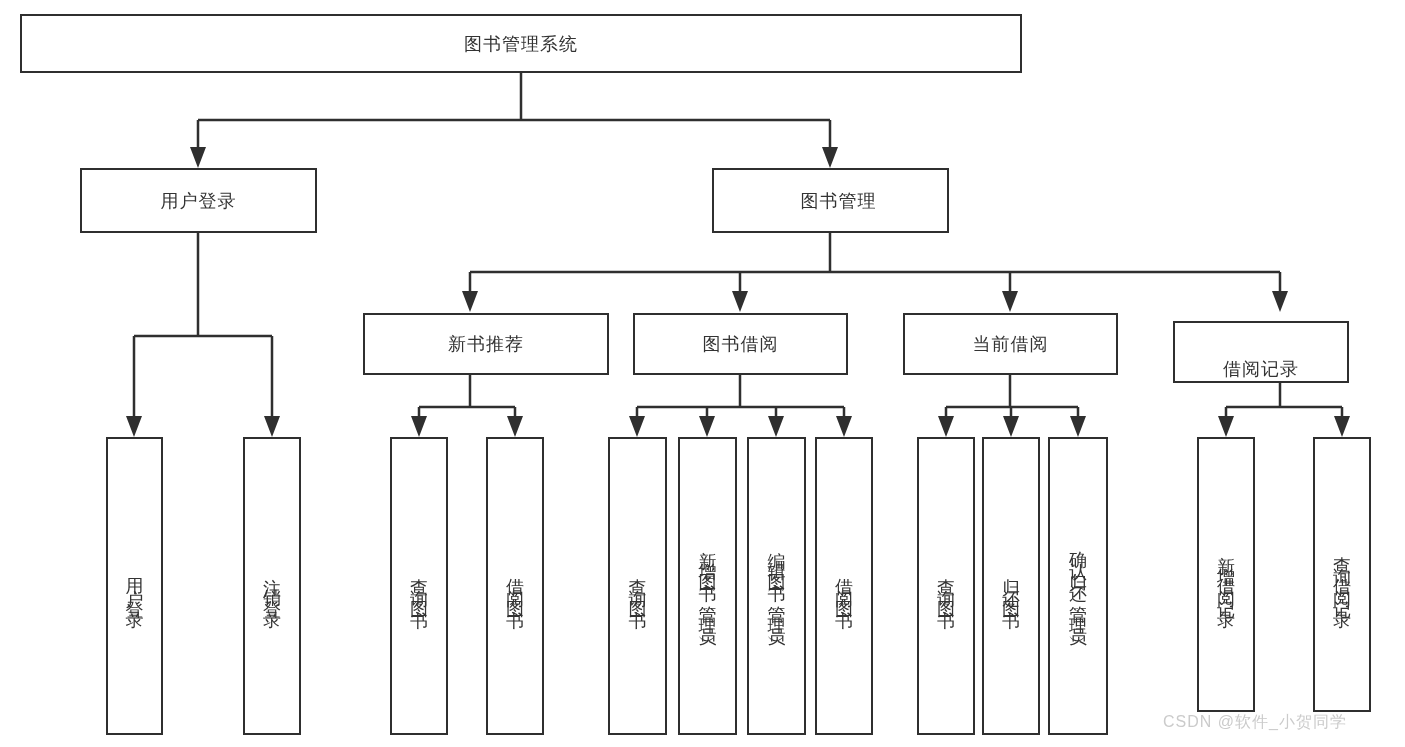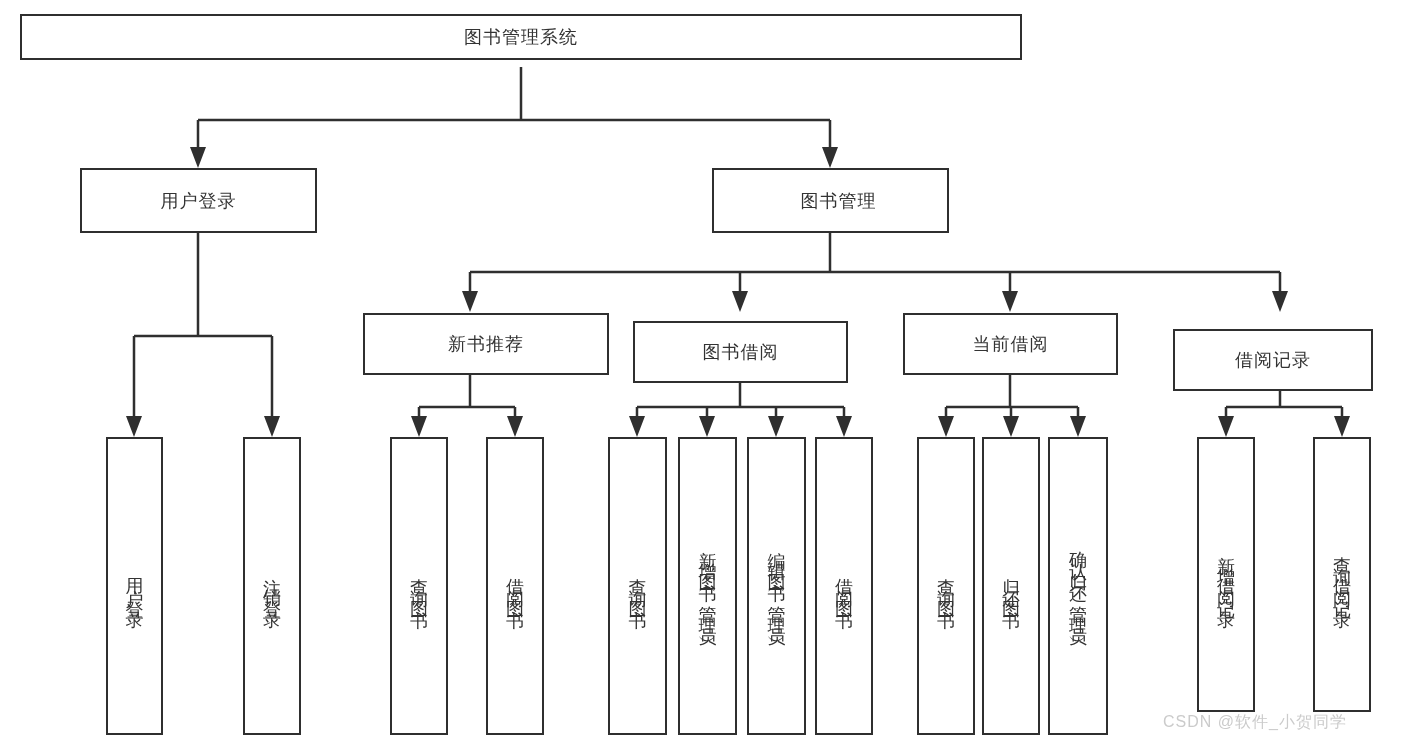--- a/index.html
+++ b/index.html
@@ -42,27 +42,27 @@
     position: absolute;
     left: 1163px;
     top: 712px;
     font-size: 16px;
     color: #cbcbcb;
     letter-spacing: 1px;
     z-index: 5;
     white-space: nowrap;
   }
   
-  .n-root { left: 20px;  top: 14px;  width: 1002px; height: 46px; }
+  .n-root { left: 20px;  top: 14px;  width: 1002px; height: 59px; }
   .n-b0   { left: 80px;  top: 168px; width: 237px;  height: 65px; }
   .n-b1   { left: 712px; top: 168px; width: 237px;  height: 65px; padding-left: 16px; }
   .n-g0   { left: 363px; top: 313px; width: 246px;  height: 62px; }
-  .n-g1   { left: 633px; top: 313px; width: 215px;  height: 62px; margin-top: 8px; }
+  .n-g1   { left: 633px; top: 313px; width: 215px;  height: 62px; }
   .n-g2   { left: 903px; top: 313px; width: 215px;  height: 62px; align-items: center; }
-  .n-g3   { left: 1173px;top: 329px; width: 200px;  height: 62px; }
+  .n-g3   { left: 1173px;top: 321px; width: 176px;  height: 62px; align-items: flex-end; }
   .n-a1   { left: 106px; top: 437px; width: 57px;   height: 298px; }
   .n-a2   { left: 243px; top: 437px; width: 58px;   height: 298px; }
   .n-b1c1 { left: 390px; top: 437px; width: 58px;   height: 298px; }
   .n-b1c2 { left: 486px; top: 437px; width: 58px;   height: 298px; }
   .n-c1   { left: 608px; top: 437px; width: 59px;   height: 298px; }
   .n-c2   { left: 678px; top: 437px; width: 59px;   height: 298px; }
   .n-c3   { left: 747px; top: 437px; width: 59px;   height: 298px; }
   .n-c4   { left: 815px; top: 437px; width: 58px;   height: 298px; }
   .n-d1   { left: 917px; top: 437px; width: 58px;   height: 298px; }
   .n-d2   { left: 982px; top: 437px; width: 58px;   height: 298px; }

